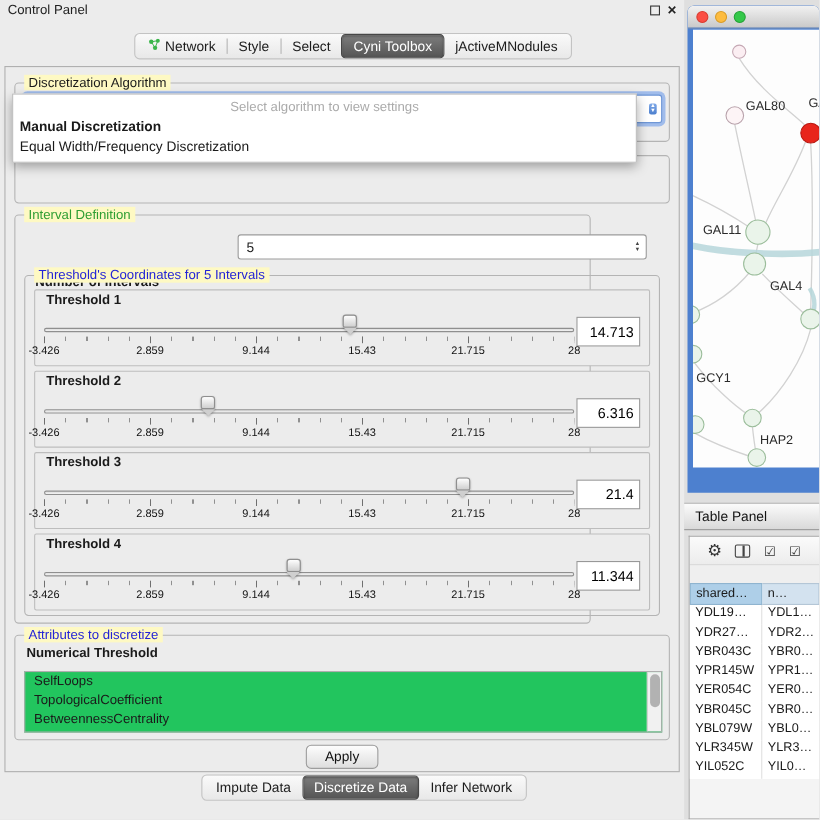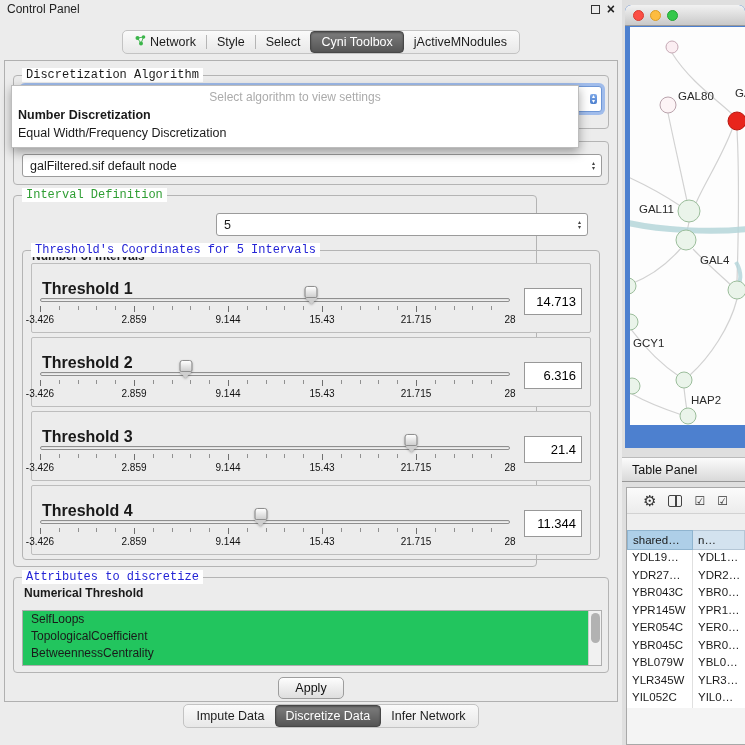--- a/index.html
+++ b/index.html
@@ -17,42 +17,42 @@
   .top-tabs,.bottom-tabs{display:flex;justify-content:center;margin-left:20px;}
   .top-tabs{margin-top:12px;}
   .tab-group{display:flex;align-items:center;background:linear-gradient(#fafafa,#e8e8e8);border:1px solid #c3c3c3;border-radius:5px;height:24px;padding:0 2px;}
   .tab{display:flex;align-items:center;gap:4px;padding:3px 10px;font-size:12.5px;color:#1c1c1c;border-radius:4px;cursor:default;}
   .tab.selected{background:linear-gradient(#7d7d7d,#555);color:#fff;border:1px solid #474747;box-shadow:inset 0 1px 2px rgba(0,0,0,.35);}
   .tab-sep{width:1px;height:14px;background:#b5b5b5;}
 
   .panel-body{position:absolute;left:4px;top:60px;width:614px;height:642px;border:1px solid #b0b0b0;background:#ececec;}
 
   .groupbox{position:absolute;border:1px solid #b4b4b4;border-radius:4px;}
-  .gb-title{position:absolute;top:-8px;left:8px;background:#ffffff;padding:0 4px;font-size:12px;white-space:nowrap;font-family:Liberation Mono, monospace;}
+  .gb-title{position:absolute;top:-8px;left:8px;background:#fef9c3;padding:0 4px;font-size:12px;white-space:nowrap;}
   .gb-green{color:#2f9e33;}
   .gb-blue{color:#2424d6;}
 
   .combo{display:flex;align-items:center;background:#fff;border:1px solid #9b9b9b;border-radius:3px;padding:0 4px 0 7px;font-size:12.5px;position:absolute;}
   .combo .stepper{margin-left:auto;display:flex;flex-direction:column;align-items:center;line-height:5px;font-size:6px;color:#444;padding:0 2px;}
   .stepper i{font-style:normal;}
   .algo-combo{box-shadow:0 0 0 3px rgba(98,150,235,.55);border-color:#6f97d6;z-index:5;}
   .algo-combo .combo-text{color:#9a9a9a;}
   .blue-stepper{background:linear-gradient(#7fa9e8,#4c7fce);border-radius:2px;color:#fff !important;}
   .blue-stepper i{color:#fff;}
 
   .algo-popup{position:absolute;left:6px;top:24px;width:568px;background:#fff;border:1px solid #bdbdbd;box-shadow:0 4px 10px rgba(0,0,0,.35);z-index:50;padding-bottom:5px;}
   .popup-placeholder{text-align:center;color:#ababab;font-size:12px;padding:4px 0 2px;}
   .popup-option{font-size:12.5px;padding:2px 6px;}
   .popup-option.bold{font-weight:bold;}
 
   
   .thr-panel{position:relative;width:560px;height:70px;margin:4px auto 0;background:#ececec;border:1px solid #bdbdbd;border-radius:2px;}
-  .thr-label{position:absolute;left:10px;top:16px;font-weight:bold;font-size:16px;}
+  .thr-label{position:absolute;left:10px;top:1px;font-weight:bold;font-size:12px;}
   .thr-row{position:absolute;left:8px;right:8px;top:21px;display:flex;}
-  .slider{position:relative;flex:1;height:44px;margin-right:14px;}
+  .slider{position:relative;flex:1;height:44px;margin-right:2px;}
   .track{position:absolute;left:0;right:0;top:13px;height:4px;background:linear-gradient(#dcdcdc,#f4f4f4);border:1px solid #8f8f8f;border-radius:2px;}
   .thumb{position:absolute;top:1px;width:13px;height:12px;transform:translateX(-50%);background:linear-gradient(#fefefe,#cfcfcf);border:1px solid #8f8f8f;border-radius:3px 3px 2px 2px;z-index:2;filter:drop-shadow(0 1px 1px rgba(0,0,0,.3));}
   .thumb::after{content:"";position:absolute;top:11px;left:50%;transform:translateX(-50%);width:0;height:0;border-left:6px solid transparent;border-right:6px solid transparent;border-top:6px solid #cfcfcf;}
   .ticks{position:absolute;left:0;right:0;top:21px;height:4px;background:repeating-linear-gradient(90deg,#909090 0,#909090 1px,transparent 1px,transparent 4%);}
   .ticks-major{position:absolute;left:0;right:0;top:21px;height:6px;background:repeating-linear-gradient(90deg,#6f6f6f 0,#6f6f6f 1px,transparent 1px,transparent 20%);}
   .scale{position:absolute;left:0;right:0;top:29px;height:12px;font-size:10px;color:#111;}
   .scl{position:absolute;transform:translateX(-50%);white-space:nowrap;}
   .thr-value{width:58px;height:27px;margin-top:3px;border:1px solid #989898;background:#fff;font-family:"Liberation Sans",sans-serif;font-size:13px;text-align:right;padding:0 5px;}
 
   
@@ -146,33 +146,26 @@
           <span class="combo-text">Select algorithm to view settings</span>
           <span class="stepper blue-stepper">
             <i>▴</i>
             <i>▾</i>
           </span>
         </div>
       </div>
 
       <div class="algo-popup">
         <div class="popup-placeholder">Select algorithm to view settings</div>
-        <div class="popup-option bold">Number Discretization</div>
+        <div class="popup-option bold">Manual Discretization</div>
         <div class="popup-option">Equal Width/Frequency Discretization</div>
       </div>
 
       <div class="groupbox" style="left:8px;top:80px;width:596px;height:44px;">
         <span class="gb-title">Table Data</span>
-        <div class="combo" style="left:8px;top:12px;width:580px;height:23px;">
-          <span class="combo-text">galFiltered.sif default node</span>
-          <span class="stepper">
-            <i>▴</i>
-            <i>▾</i>
-          </span>
-        </div>
       </div>
 
       <div class="groupbox" style="left:8px;top:134px;width:524px;height:372px;">
         <span class="gb-title gb-green">Interval Definition</span>
 
         <span style="position:absolute;left:18px;top:21px;font-weight:bold;margin-top:32px;">Number of Intervals</span>
         <div class="combo" style="left:202px;top:17px;width:372px;height:23px;">
           <span class="combo-text">5</span>
           <span class="stepper">
             <i>▴</i>

